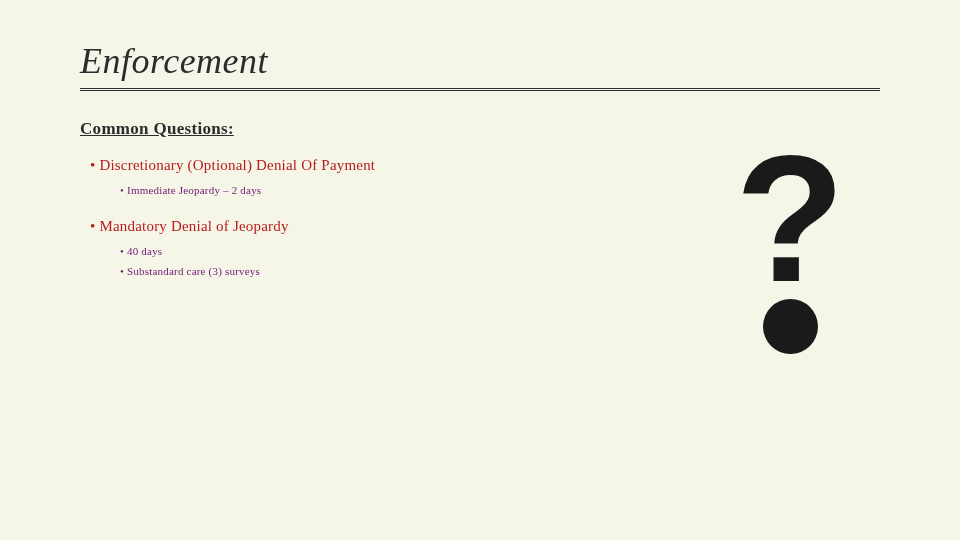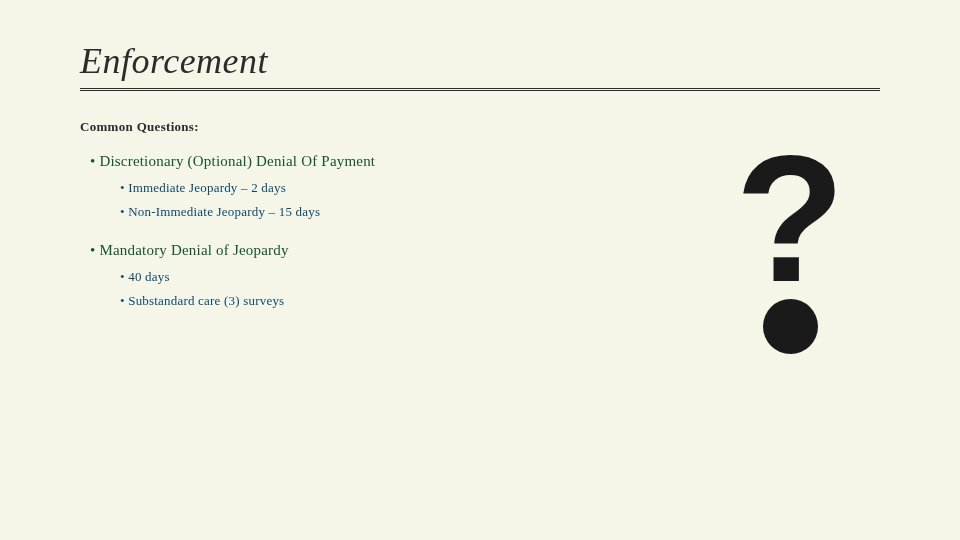--- a/index.html
+++ b/index.html
@@ -33,49 +33,50 @@
       letter-spacing: 0.5px;
     }
 
     .title-divider {
       border: none;
       border-top: 3px double #2c2c2c;
       margin-bottom: 28px;
     }
 
     .section-heading {
-      font-size: 13px;
+      font-size: 17px;
       font-weight: bold;
       color: #2c2c2c;
       margin-bottom: 18px;
       letter-spacing: 0.3px;
+      text-decoration: underline;
     }
 
     .content-area {
       display: flex;
       justify-content: space-between;
       align-items: flex-start;
     }
 
     .bullet-section {
       flex: 1;
       padding-right: 40px;
     }
 
     .bullet-level1 {
       font-size: 15px;
-      color: #14532d;
+      color: #b91c1c;
       margin-bottom: 10px;
       padding-left: 10px;
       letter-spacing: 0.2px;
     }
 
     .bullet-level2 {
-      font-size: 13px;
-      color: #0c4a6e;
+      font-size: 11px;
+      color: #701a75;
       margin-bottom: 8px;
       padding-left: 40px;
       letter-spacing: 0.2px;
     }
 
     .bullet-group {
       margin-bottom: 22px;
     }
 
     .question-mark-area {
@@ -118,23 +119,20 @@
 
       <div class="section-heading">Common  Questions:</div>
 
       <div class="bullet-group">
         <div class="bullet-level1">
           • <span>Discretionary (Optional) Denial Of Payment</span>
         </div>
         <div class="bullet-level2">
           • <span>Immediate Jeopardy – 2 days</span>
         </div>
-        <div class="bullet-level2">
-          • <span>Non-Immediate Jeopardy – 15 days</span>
-        </div>
       </div>
 
       <div class="bullet-group">
         <div class="bullet-level1">
           • <span>Mandatory Denial of Jeopardy</span>
         </div>
         <div class="bullet-level2">
           • <span>40 days</span>
         </div>
         <div class="bullet-level2">

